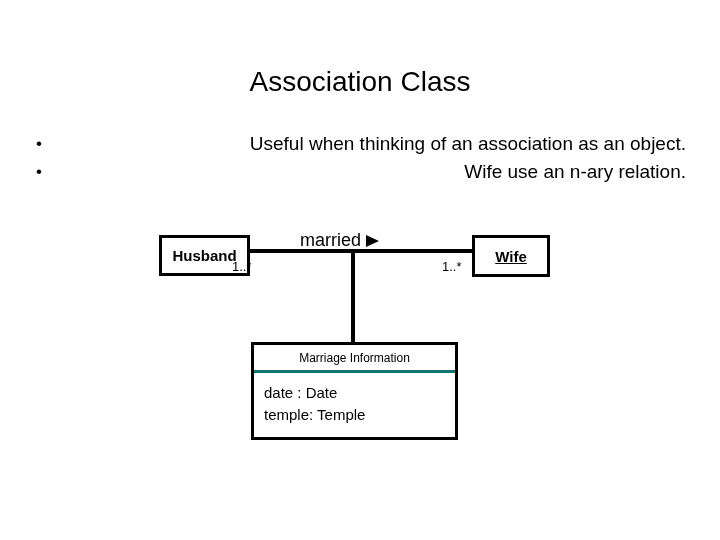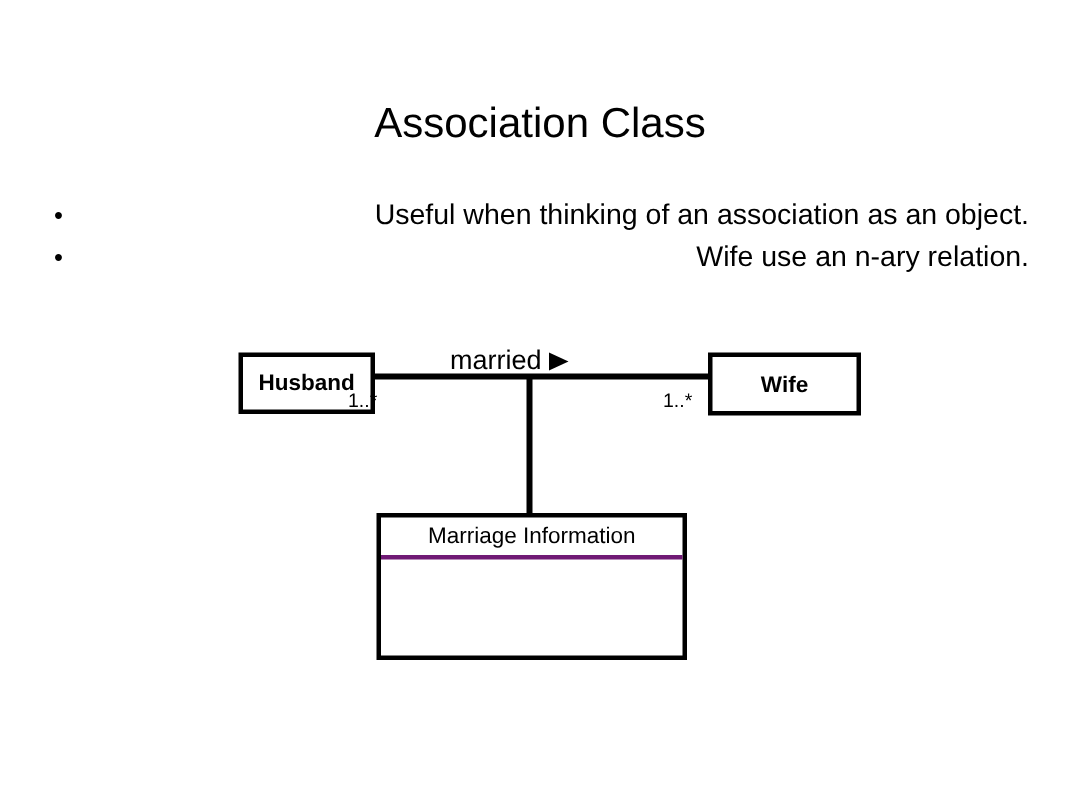--- a/index.html
+++ b/index.html
@@ -86,22 +86,23 @@
   #box-husband {
     left: 137px;
     top: 235px;
     width: 91px;
     height: 41px;
     margin-left: 22px;
   }
   #box-wife {
     left: 472px;
     top: 235px;
-    width: 102px;
+    width: 78px;
     height: 42px;
+    text-decoration: underline;
   }
 
   
   .assoc-line {
     position: absolute;
     left: 226px;
     top: 249px;
     width: 248px;
     height: 4px;
     background: #000000;
@@ -162,26 +163,26 @@
     top: 342px;
     width: 207px;
     height: 98px;
     border: 3px solid #000000;
     background: #ffffff;
     box-sizing: border-box;
     z-index: 3;
   }
   .uml-name-compartment {
     height: 28px;
-    border-bottom: 3px solid #701a75;
+    border-bottom: 3px solid #0f766e;
     box-sizing: border-box;
     display: flex;
     align-items: center;
     justify-content: center;
-    font-size: 15px;
+    font-size: 12px;
     line-height: 18px;
     white-space: nowrap;
     text-align: center;
   }
   .uml-attr-compartment {
     padding: 9px 0 0 10px;
     box-sizing: border-box;
   }
   .uml-attr {
     font-size: 15px;
@@ -222,16 +223,20 @@
     </div>
 
     <div class="assoc-label">married</div>
     <div class="assoc-arrow"></div>
 
     <div class="mult" id="mult-left">1..*</div>
     <div class="mult" id="mult-right">1..*</div>
 
     <div id="box-marriage">
       <div class="uml-name-compartment">Marriage Information</div>
+      <div class="uml-attr-compartment">
+        <div class="uml-attr">date : Date</div>
+        <div class="uml-attr">temple: Temple</div>
+      </div>
     </div>
 
   </div>
 </div>
 
 </body></html>

